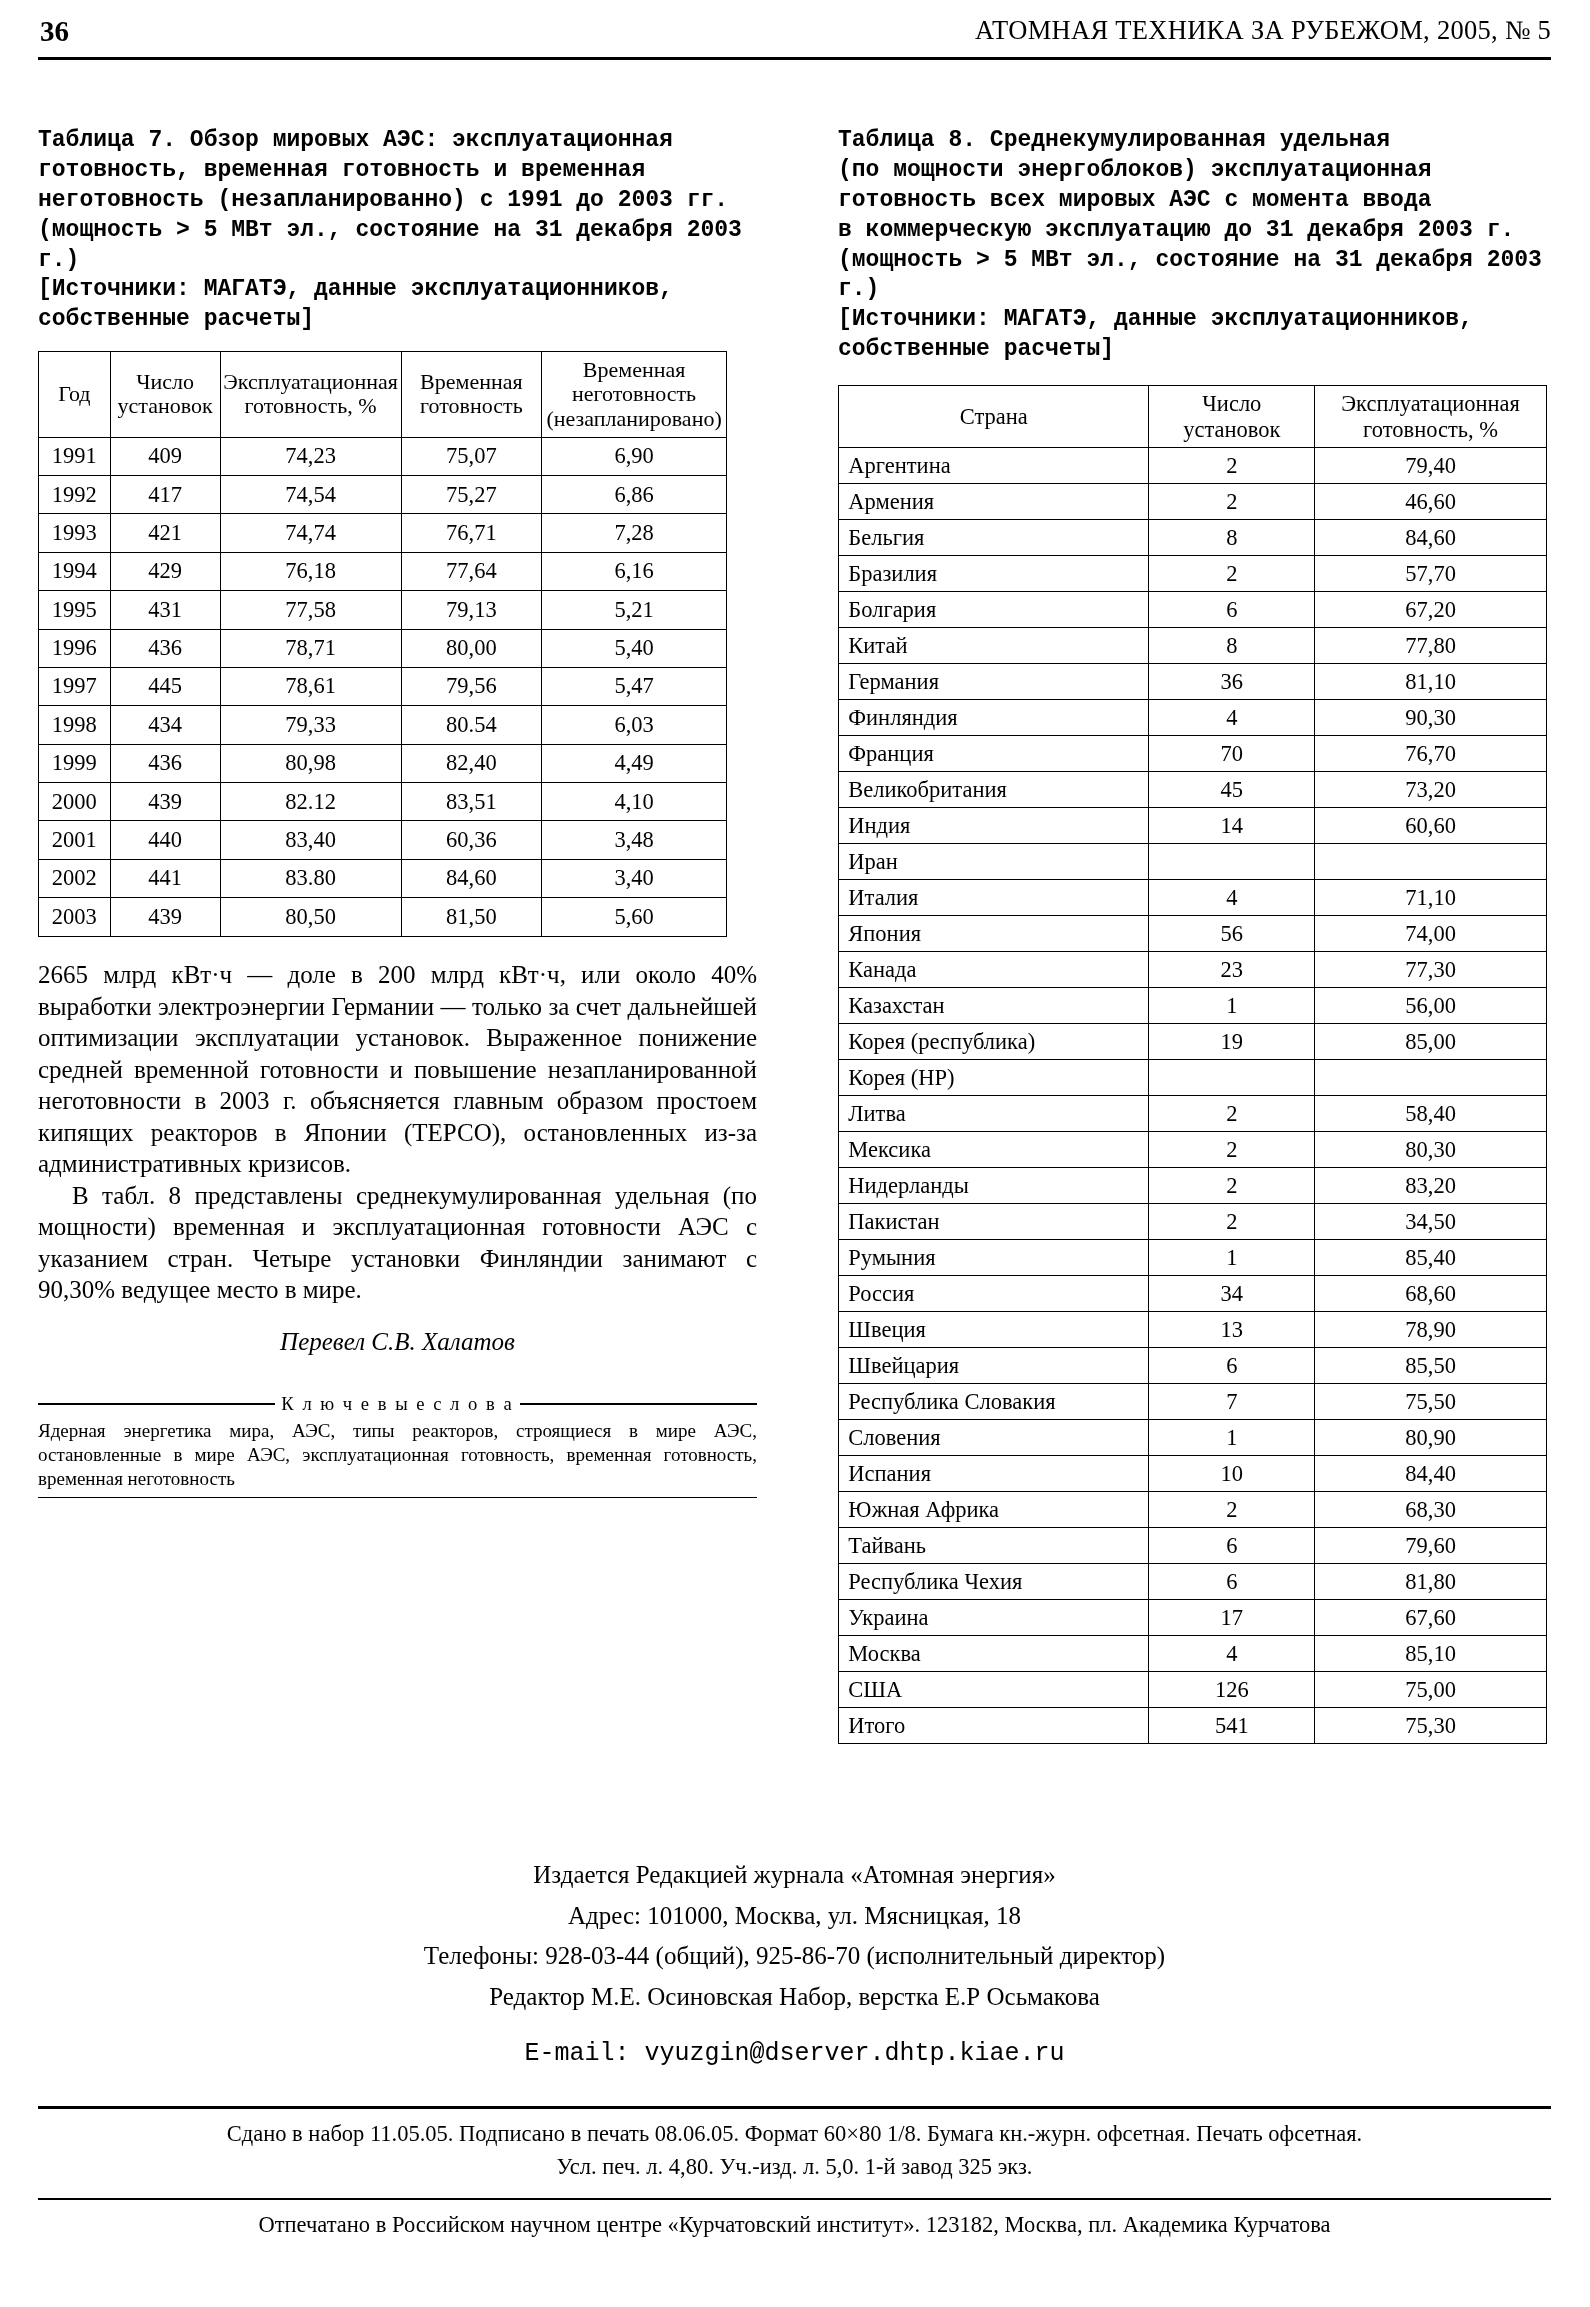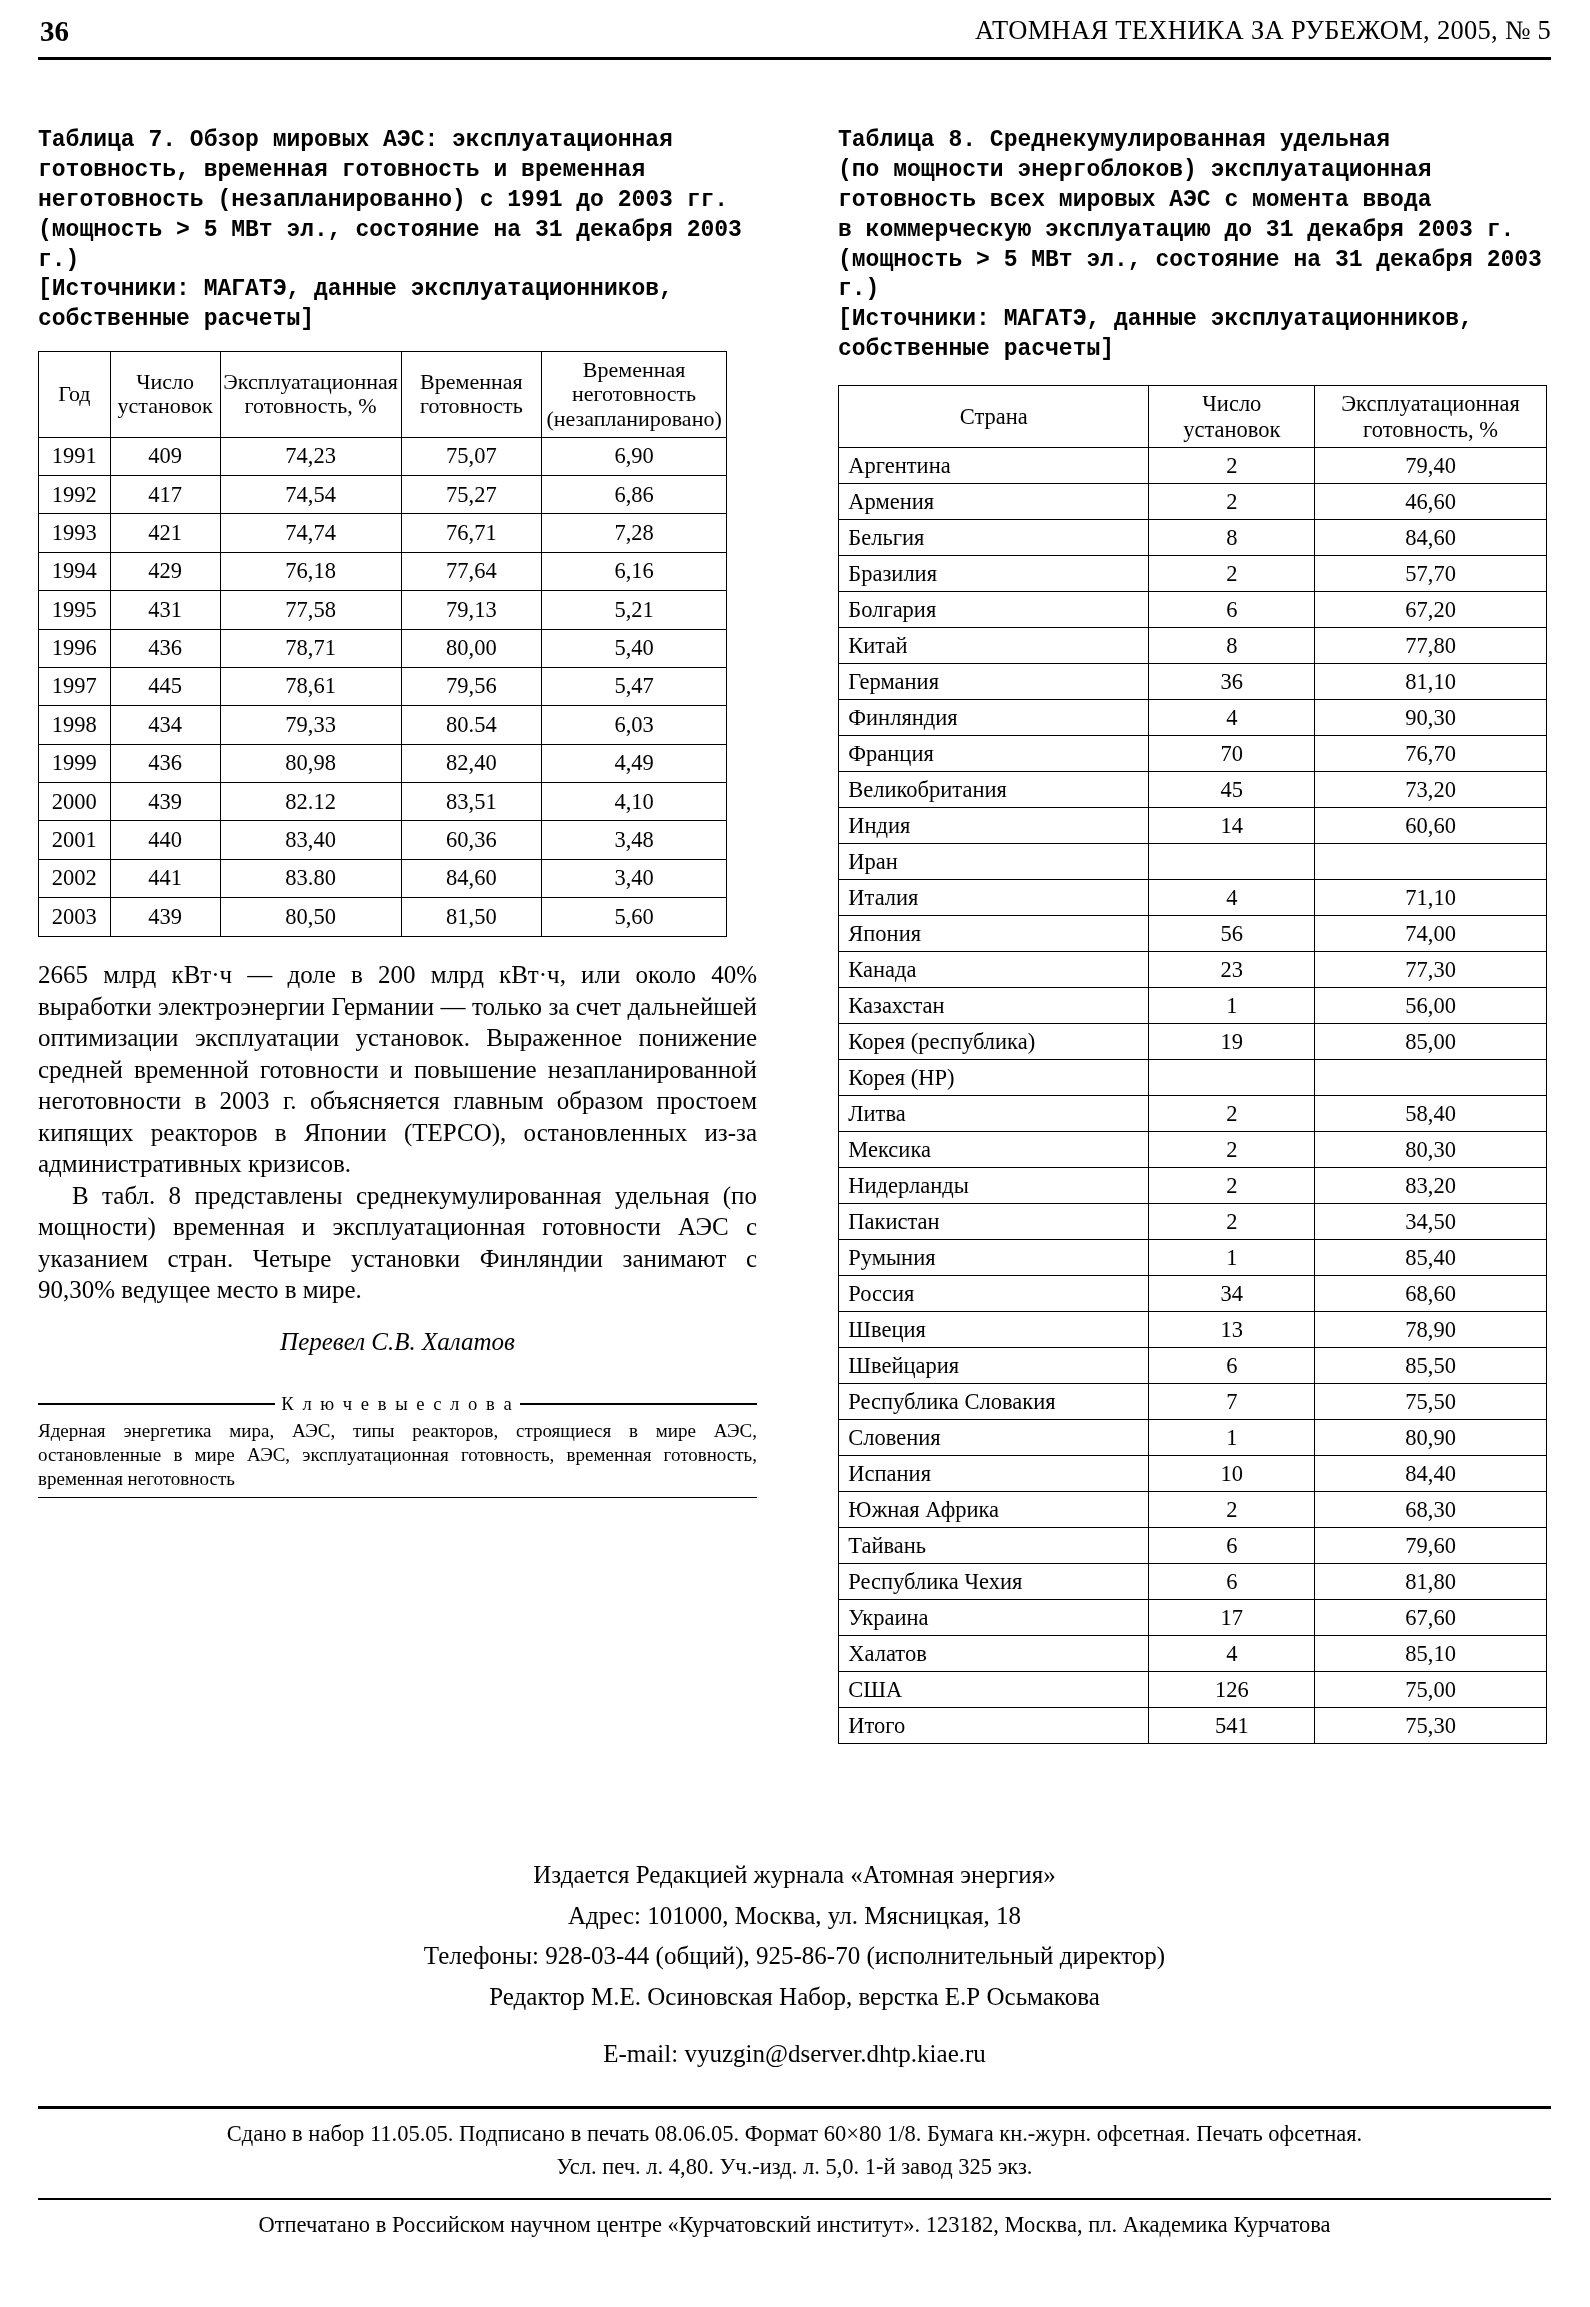--- a/index.html
+++ b/index.html
@@ -183,20 +183,21 @@
     left: 38px;
     top: 1855px;
     width: 1513px;
     text-align: center;
     font-size: 25px;
     line-height: 1.62;
     font-family: "Liberation Serif", serif;
   }
   .imprint .email {
     margin-top: 17px;
+    font-family: Liberation Mono, monospace;
   }
   .rule-b1 {
     position: absolute;
     left: 38px;
     top: 2106px;
     width: 1513px;
     height: 2.7px;
     background: #000;
   }
   .colophon {
@@ -566,21 +567,21 @@
           <td class="country">Республика Чехия</td>
           <td class="num">6</td>
           <td class="pct">81,80</td>
         </tr>
         <tr>
           <td class="country">Украина</td>
           <td class="num">17</td>
           <td class="pct">67,60</td>
         </tr>
         <tr>
-          <td class="country">Халатов</td>
+          <td class="country">Москва</td>
           <td class="num">4</td>
           <td class="pct">85,10</td>
         </tr>
         <tr>
           <td class="country">США</td>
           <td class="num">126</td>
           <td class="pct">75,00</td>
         </tr>
         <tr class="total">
           <td class="country">Итого</td>

